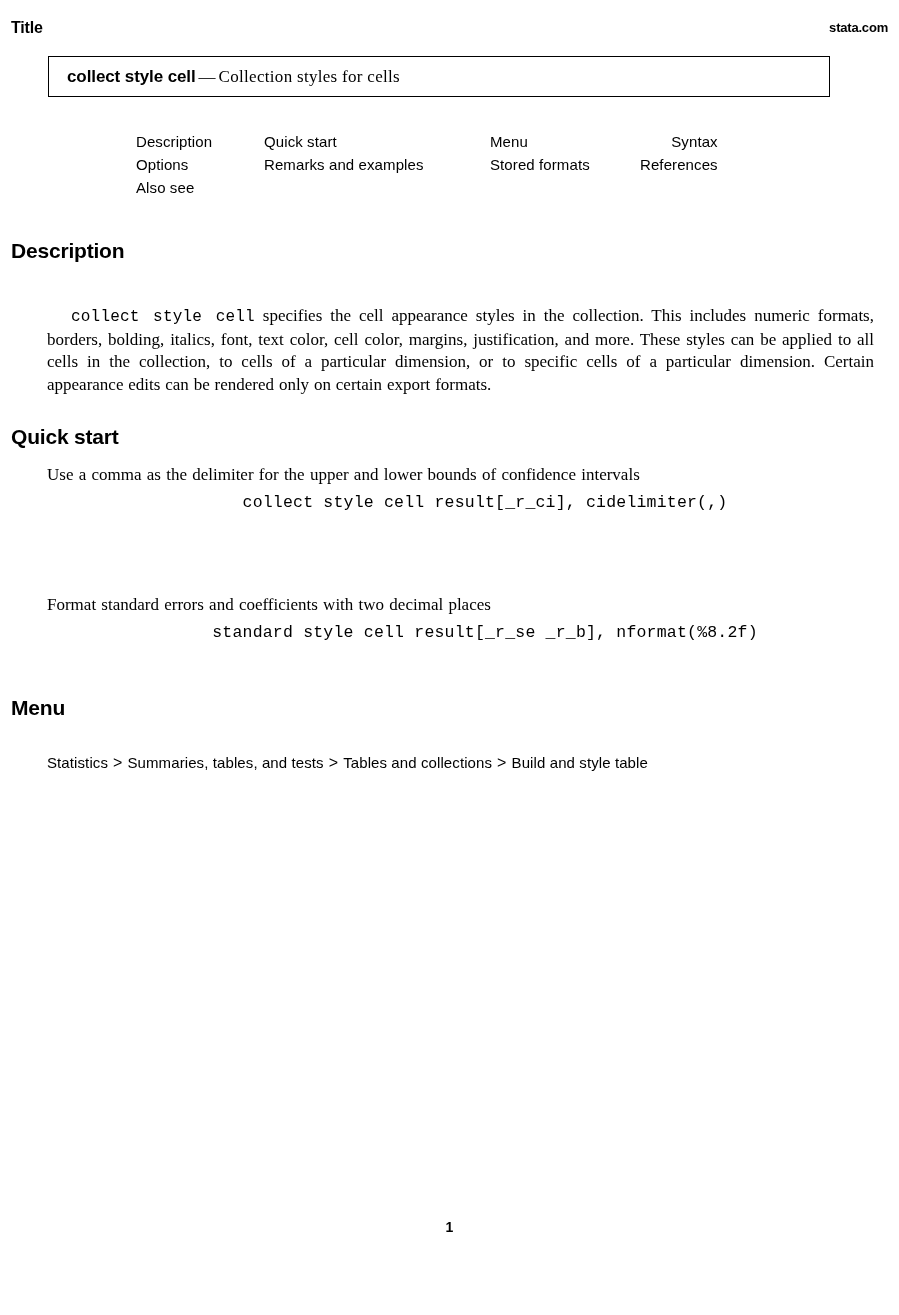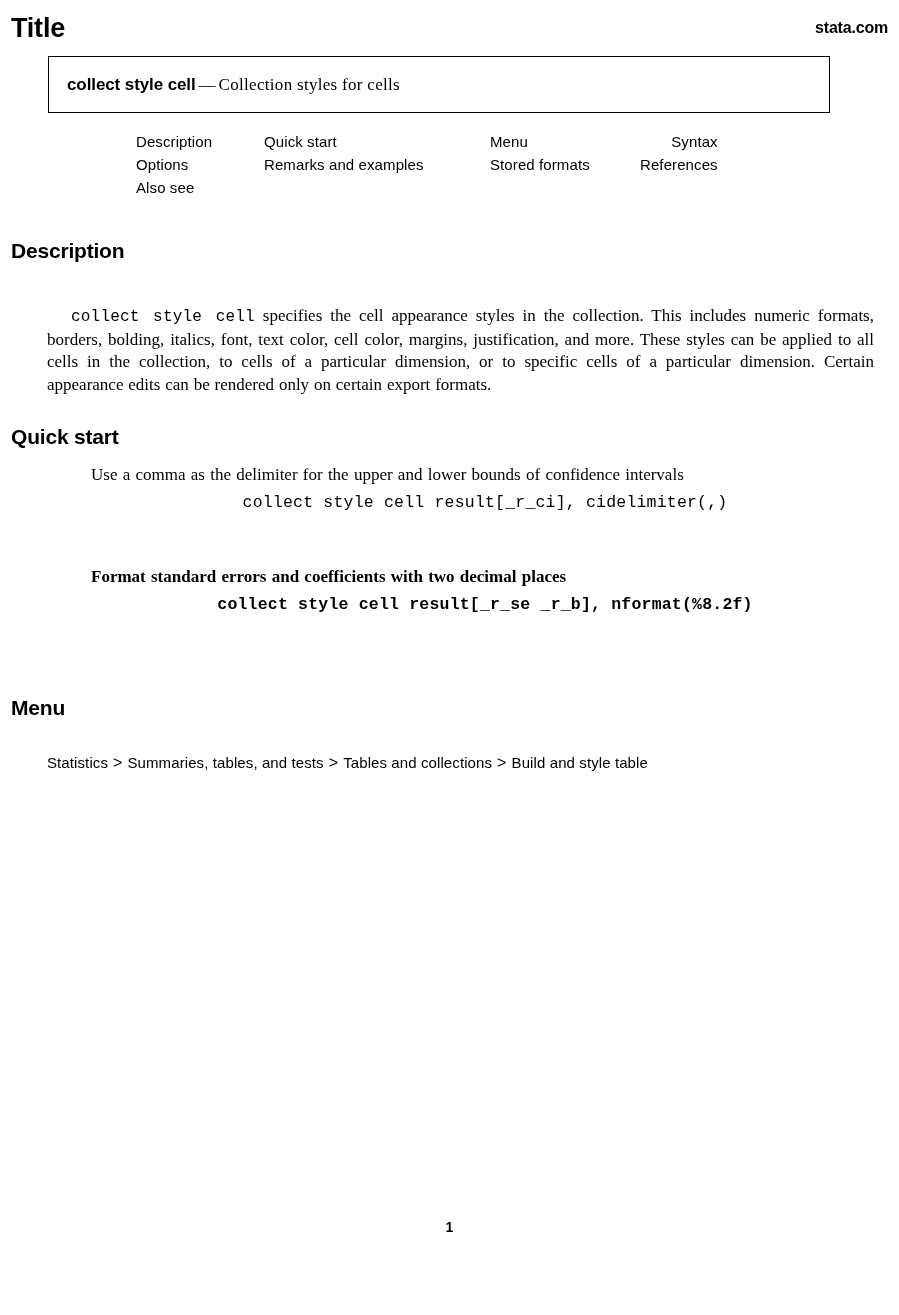--- a/index.html
+++ b/index.html
@@ -29,42 +29,42 @@
     left: 11px;
     right: 11px;
     height: 30px;
   }
   .title-word {
     position: absolute;
     left: 0;
     top: 0;
     font-family: "Liberation Sans", sans-serif;
     font-weight: bold;
-    font-size: 27px;
+    font-size: 16px;
     line-height: 28px;
     letter-spacing: -0.2px;
   }
   .stata-com {
     position: absolute;
     right: 0;
     top: 3px;
     font-family: "Liberation Sans", sans-serif;
     font-weight: bold;
-    font-size: 16px;
+    font-size: 13px;
     line-height: 22px;
     letter-spacing: -0.2px;
   }
 
   
   .title-box {
     position: absolute;
     left: 48px;
     top: 56px;
     width: 782px;
-    height: 57px;
+    height: 41px;
     box-sizing: border-box;
     border: 1.4px solid #000000;
     display: flex;
     align-items: center;
   }
   .title-box-inner {
     padding-left: 18px;
     white-space: nowrap;
   }
   .cmd-name {
@@ -146,35 +146,34 @@
     position: absolute;
     left: 47px;
     width: 827px;
   }
   .qs-desc {
     font-family: "Liberation Serif", serif;
     font-size: 17px;
     line-height: 22px;
     white-space: nowrap;
     word-spacing: 1px;
-    margin-left: 44px;
   }
   .qs-code {
     font-family: "Liberation Mono", monospace;
     font-size: 16.5px;
     line-height: 22px;
     margin-left: 49px;
     margin-top: 6px;
     white-space: pre;
     letter-spacing: 0.2px;
     text-align: center;
   }
   #qs-item-0 { top: 464px; }
   #qs-item-1 { top: 529px; }
-  #qs-item-2 { top: 566px; font-weight: bold; }
+  #qs-item-2 { top: 594px; }
 
   
   .menu-path {
     position: absolute;
     left: 47px;
     top: 752px;
     font-family: "Liberation Sans", sans-serif;
     font-size: 15px;
     line-height: 22px;
     white-space: nowrap;
@@ -240,21 +239,21 @@
   <div class="section-heading" id="heading-quickstart">Quick start</div>
 
   <div class="qs-block" id="qs-item-0">
     <div class="qs-desc">Use a comma as the delimiter for the upper and lower bounds of confidence intervals</div>
     <div class="qs-code">collect style cell result[_r_ci], cidelimiter(,)</div>
   </div>
 
 
   <div class="qs-block" id="qs-item-2">
     <div class="qs-desc">Format standard errors and coefficients with two decimal places</div>
-    <div class="qs-code">collect style cell result[_r_se _r_b], nformat(%8.2f)</div>
+    <div class="qs-code">standard style cell result[_r_se _r_b], nformat(%8.2f)</div>
   </div>
 
   <div class="section-heading" id="heading-menu">Menu</div>
   <div class="menu-path"><span>Statistics</span><span class="menu-sep">&gt;</span><span>Summaries, tables, and tests</span><span class="menu-sep">&gt;</span><span>Tables and collections</span><span class="menu-sep">&gt;</span><span>Build and style table</span></div>
 
   <div class="page-number">1</div>
 
 </div>
 
 </body></html>

